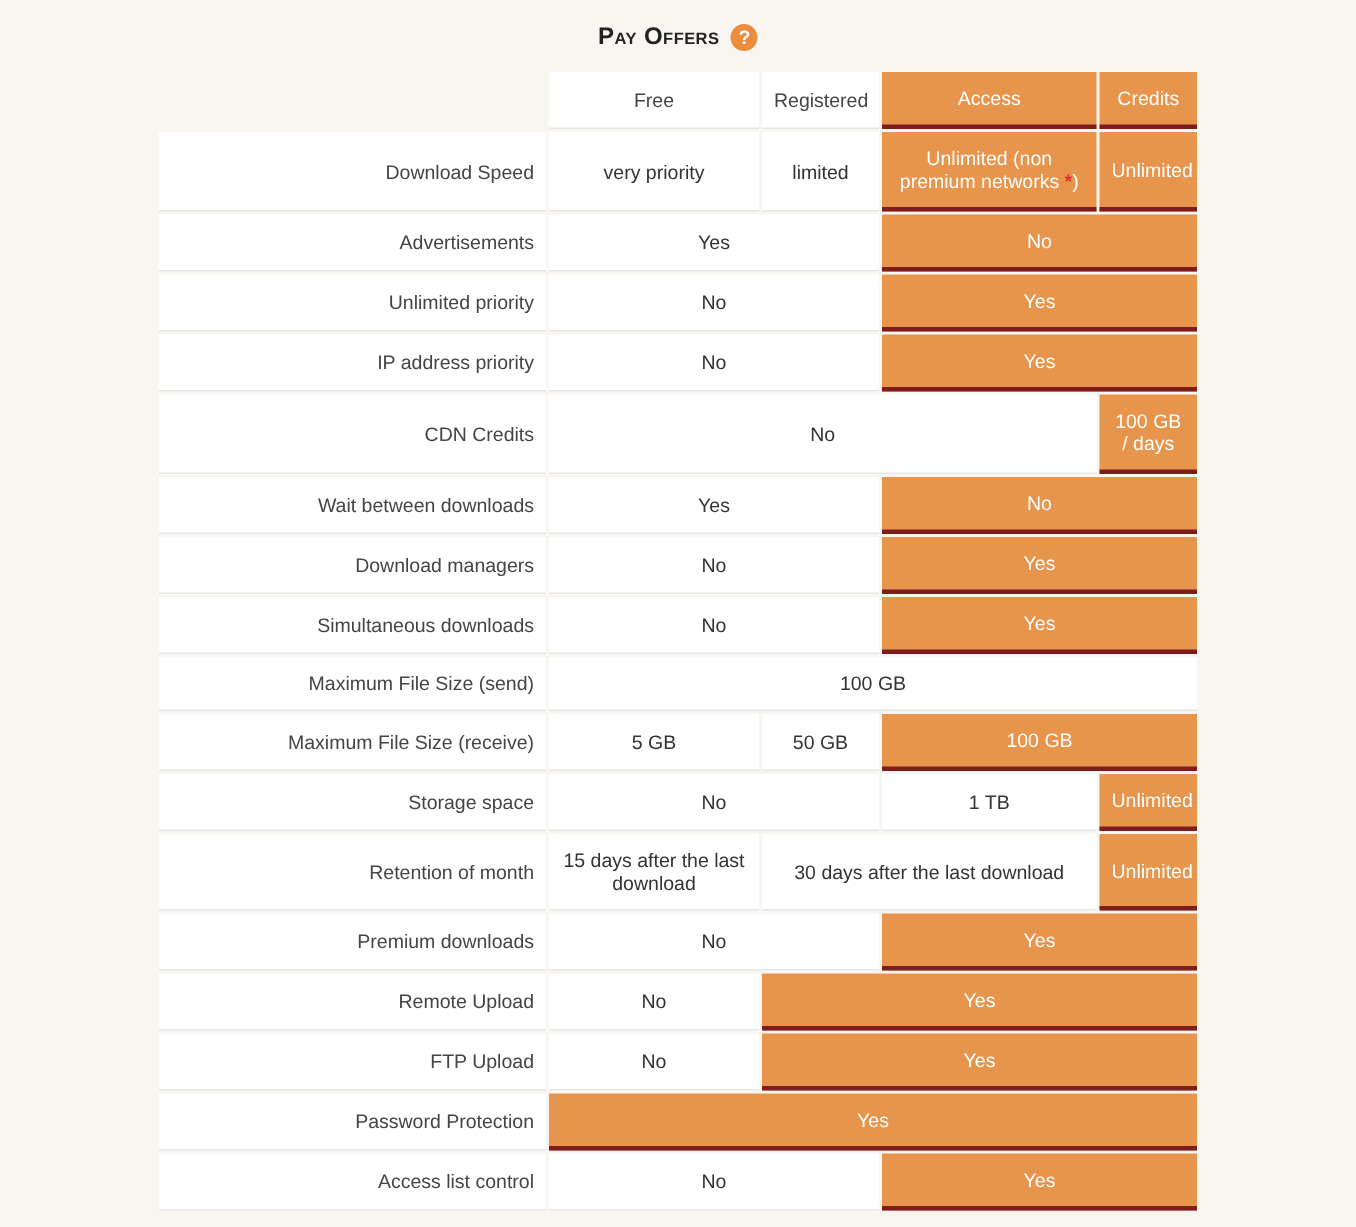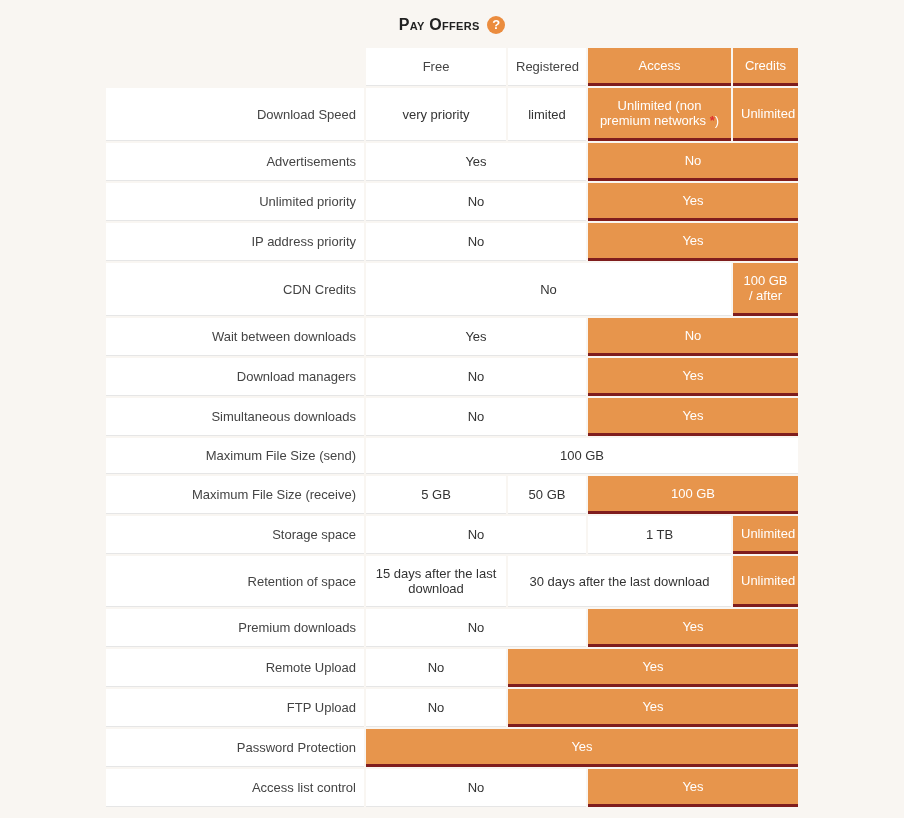--- a/index.html
+++ b/index.html
@@ -138,21 +138,21 @@
     <tr>
       <td class="label">IP address priority</td>
       <td colspan="2">No</td>
       <td colspan="2" class="hot">Yes</td>
     </tr>
 
 
     <tr>
       <td class="label">CDN Credits</td>
       <td colspan="3">No</td>
-      <td class="hot">100 GB / after</td>
+      <td class="hot">100 GB / days</td>
     </tr>
 
     <tr>
       <td class="label">Wait between downloads</td>
       <td colspan="2">Yes</td>
       <td colspan="2" class="hot">No</td>
     </tr>
 
     <tr>
       <td class="label">Download managers</td>
@@ -179,21 +179,21 @@
     </tr>
 
     <tr>
       <td class="label">Storage space</td>
       <td colspan="2">No</td>
       <td>1 TB</td>
       <td class="hot">Unlimited</td>
     </tr>
 
     <tr>
-      <td class="label">Retention of space</td>
+      <td class="label">Retention of month</td>
       <td>15 days after the last download</td>
       <td colspan="2">30 days after the last download</td>
       <td class="hot">Unlimited</td>
     </tr>
 
     <tr>
       <td class="label">Premium downloads</td>
       <td colspan="2">No</td>
       <td colspan="2" class="hot">Yes</td>
     </tr>

